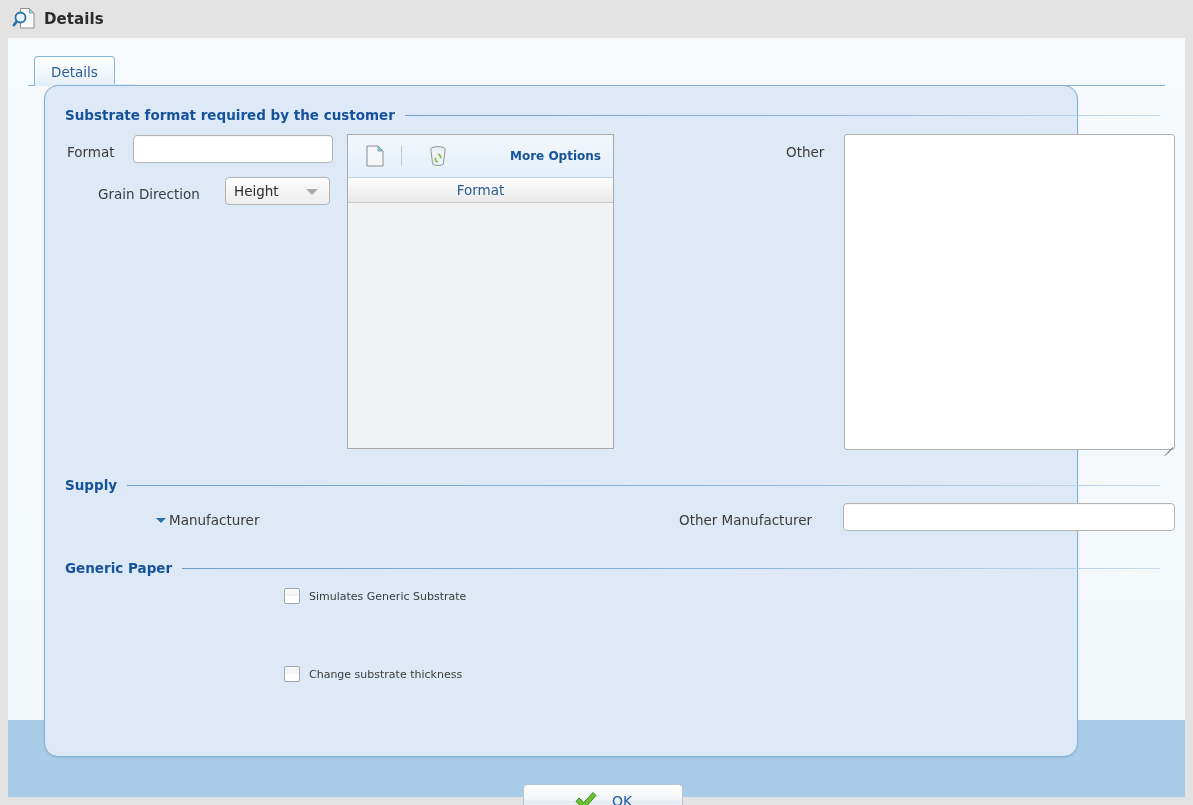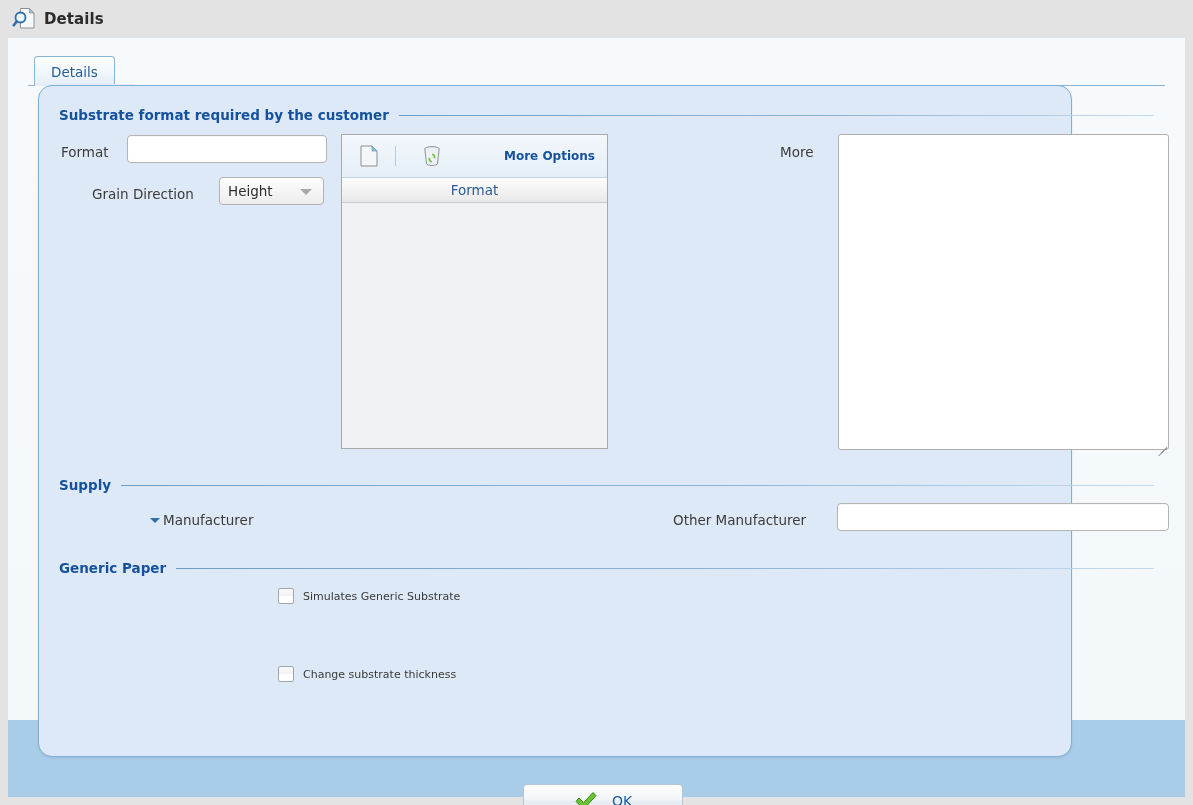--- a/index.html
+++ b/index.html
@@ -105,21 +105,21 @@
     left: 7px;
     bottom: 0px;
     width: 100px;
     height: 2px;
     background: linear-gradient(180deg,#e3eef8,#e3eef8);
   }
 
   
   .panel {
     position: absolute;
-    left: 30px;
+    left: 36px;
     top: 47px;
     width: 1034px;
     height: 672px;
     background: #dde9f6;
     border: 1px solid #7fb0d6;
     border-radius: 14px;
     box-sizing: border-box;
     box-shadow: 0 1px 2px rgba(100,130,160,.22);
   }
 
@@ -393,21 +393,21 @@
           </svg>
         </div>
         <span class="tb-more">More Options</span>
       </div>
       <div class="gridhead">
         <span>Format</span>
       </div>
       <div class="gridbody"></div>
     </div>
 
-    <div class="lbl" style="left:741px; top:58px;">More</div>
+    <div class="lbl" style="left:741px; top:58px;">Other</div>
     <textarea class="notes" style="left: 799px; top: 48px; width: 331px; height: 316px;"></textarea>
     <div class="grip" style="left:1114px; top:349px;">
       <i style="width:12px; top:12px;"></i>
       <i style="width:8px;  top:12px; right:0; transform:rotate(-45deg) translate(0,0);"></i>
     </div>
 
     <div class="section" style="left:20px; top:391px; width:1095px;">
       <span class="sec-label">Supply</span>
       <span class="sec-rule"></span>
     </div>

